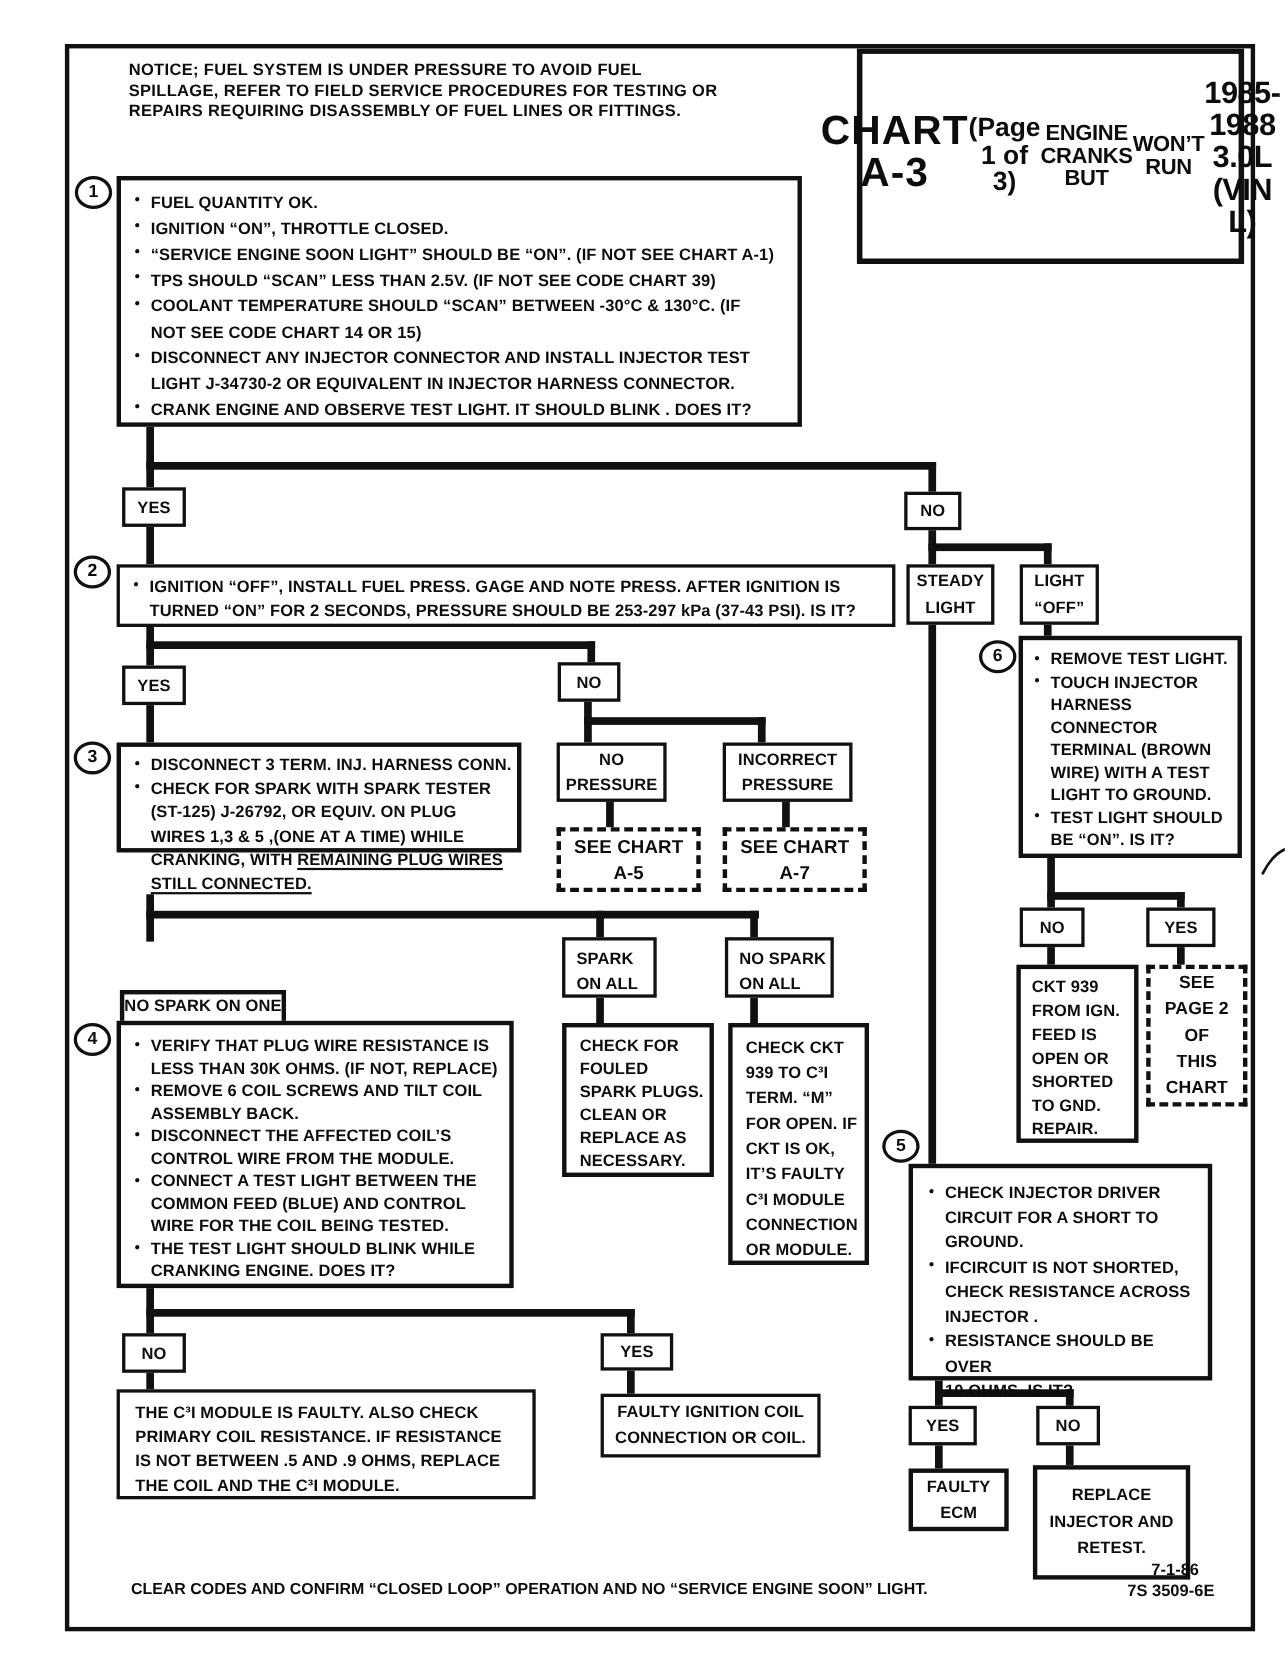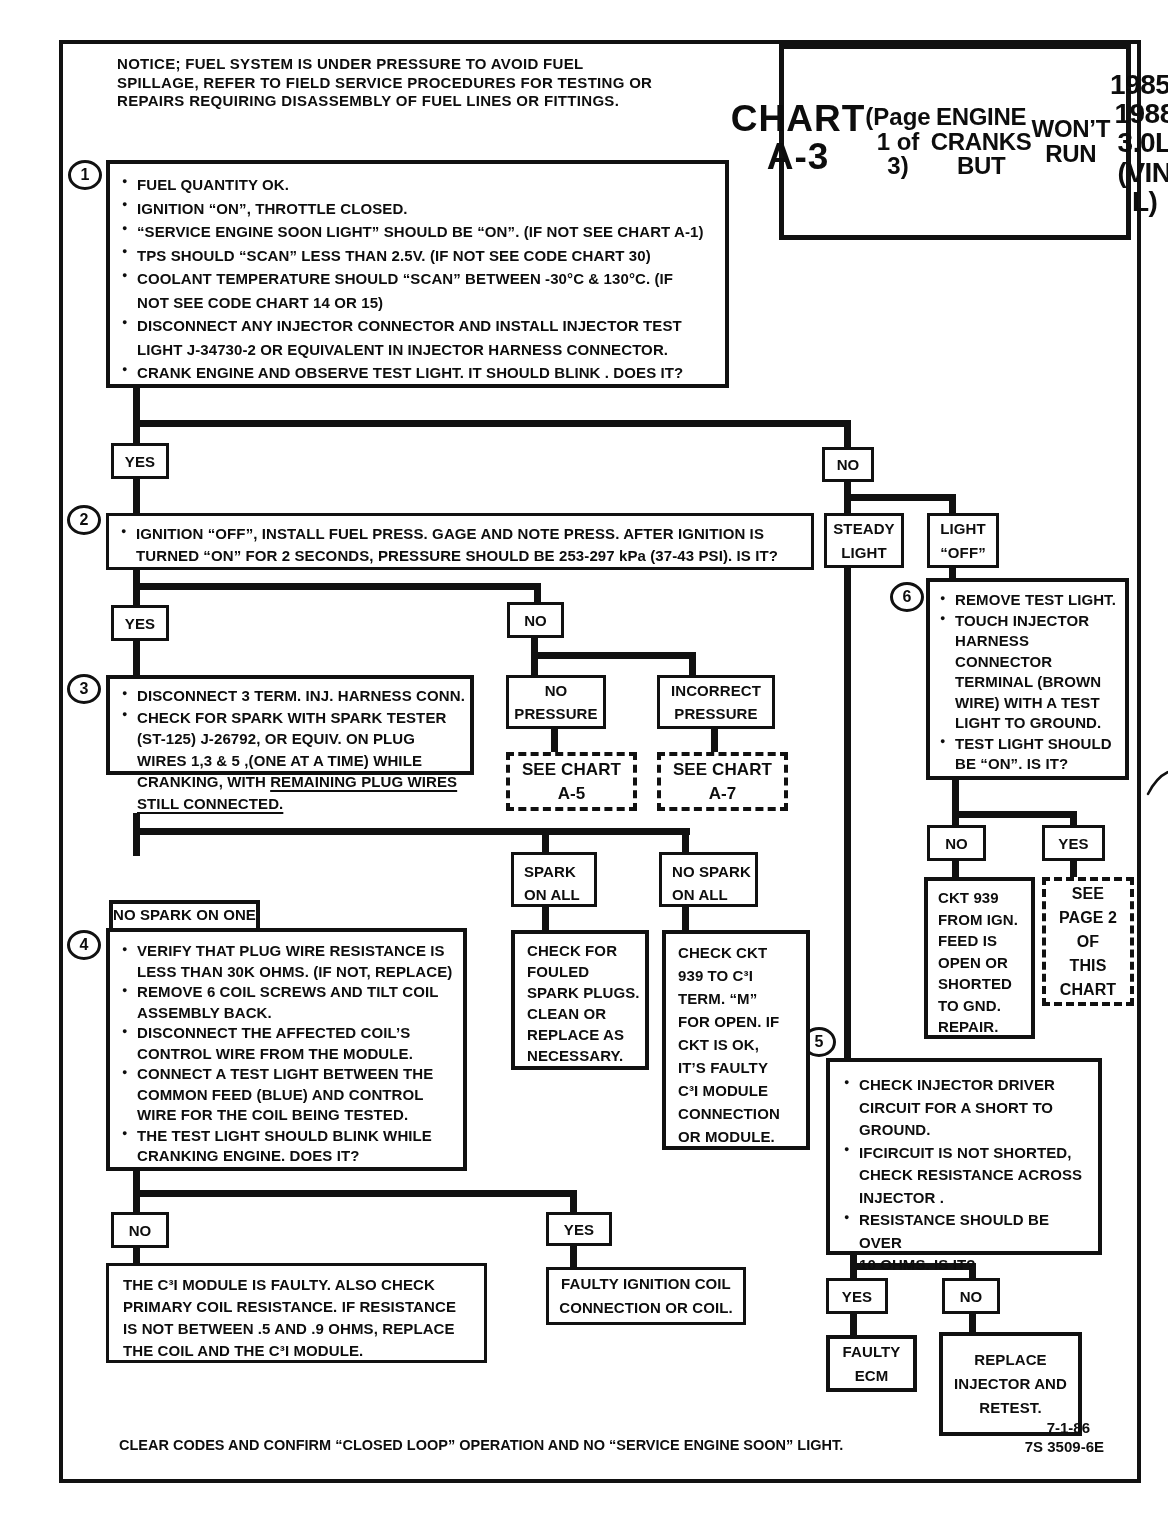--- a/index.html
+++ b/index.html
@@ -7,21 +7,21 @@
         font-family:"Liberation Sans",sans-serif;color:#0d0d0d;font-weight:700;
         overflow:hidden;margin-left:29px;-webkit-font-smoothing:antialiased;}
   .frame{position:absolute;left:30px;top:40px;width:1082px;height:1443px;
          border:4px solid #111;box-sizing:border-box;}
   .titlebox{position:absolute;left:750px;top:44px;width:352px;height:196px;
             border:5px solid #111;box-sizing:border-box;background:#fff;
             display:flex;flex-direction:row;align-items:center;justify-content:center;
             text-align:center;line-height:1.04;}
   .t1{font-size:37px;letter-spacing:1px;margin-bottom:8px;}
   .t2{font-size:24px;}
-  .t3,.t4{font-size:24px;letter-spacing:-0.3px;}
+  .t3,.t4{font-size:20px;letter-spacing:-0.3px;}
   .t5{font-size:28px;letter-spacing:-0.5px;margin-top:2px;}
   .notice{position:absolute;left:88px;top:55px;width:545px;font-size:15px;
           line-height:18.5px;letter-spacing:0.3px;white-space:pre-line;}
   .box{position:absolute;border:4px solid #111;box-sizing:border-box;background:#fff;
        font-size:15px;letter-spacing:0.1px;}
   .b3{border-width:3px;}
   .dashed{border-style:dashed;}
   .ctr{display:flex;align-items:center;justify-content:center;text-align:center;
        white-space:pre-line;}
   .lft{white-space:pre-line;}
@@ -100,21 +100,21 @@
   <div class="circle" style="left:38px;top:674px">3</div>
   <div class="circle" style="left:38px;top:930px">4</div>
   <div class="circle" style="left:773px;top:1027px">5</div>
   <div class="circle" style="left:861px;top:582px">6</div>
 
   <div class="box" style="left:77px;top:160px;width:623px;height:228px">
     <div class="bullets" style="left:12px;top:9px;right:8px;line-height:23.5px">
       <div class="bi">FUEL QUANTITY OK.</div>
       <div class="bi">IGNITION “ON”, THROTTLE CLOSED.</div>
       <div class="bi">“SERVICE ENGINE SOON LIGHT” SHOULD BE “ON”.  (IF NOT SEE CHART A-1)</div>
-      <div class="bi">TPS SHOULD “SCAN” LESS THAN 2.5V.  (IF NOT SEE CODE CHART 30)</div>
+      <div class="bi">TPS SHOULD “SCAN” LESS THAN 2.5V.  (IF NOT SEE CODE CHART 39)</div>
       <div class="bi">COOLANT TEMPERATURE SHOULD  “SCAN” BETWEEN -30°C  &amp; 130°C. (IF
 NOT SEE CODE CHART 14 OR 15)</div>
       <div class="bi">DISCONNECT ANY INJECTOR CONNECTOR AND INSTALL INJECTOR TEST
 LIGHT J-34730-2 OR EQUIVALENT IN INJECTOR HARNESS CONNECTOR.</div>
       <div class="bi">CRANK ENGINE AND OBSERVE TEST LIGHT.  IT SHOULD BLINK .  DOES IT?</div>
     </div>
   </div>
 
   <div class="box b3 ctr" style="left:82px;top:443px;width:58px;height:36px">YES</div>
   <div class="box b3 ctr" style="left:793px;top:447px;width:52px;height:35px">NO</div>
@@ -205,21 +205,21 @@
 CRANKING ENGINE.  DOES IT?</div>
     </div>
   </div>
 
   <div class="box lft" style="left:482px;top:930px;width:138px;height:140px;padding:6px 2px 0 12px;line-height:21px">CHECK FOR
 FOULED
 SPARK PLUGS.
 CLEAN OR
 REPLACE AS
 NECESSARY.</div>
-  <div class="box lft" style="left:633px;top:930px;width:148px;height:220px;padding:7px 2px 0 12px;line-height:23px">CHECK CKT
+  <div class="box lft" style="left:633px;top:930px;width:128px;height:220px;padding:7px 2px 0 12px;line-height:23px">CHECK CKT
 939 TO C³I
 TERM. “M”
 FOR OPEN.  IF
 CKT IS OK,
 IT’S FAULTY
 C³I MODULE
 CONNECTION
 OR MODULE.</div>
 
   <div class="box" style="left:797px;top:1058px;width:276px;height:197px">

